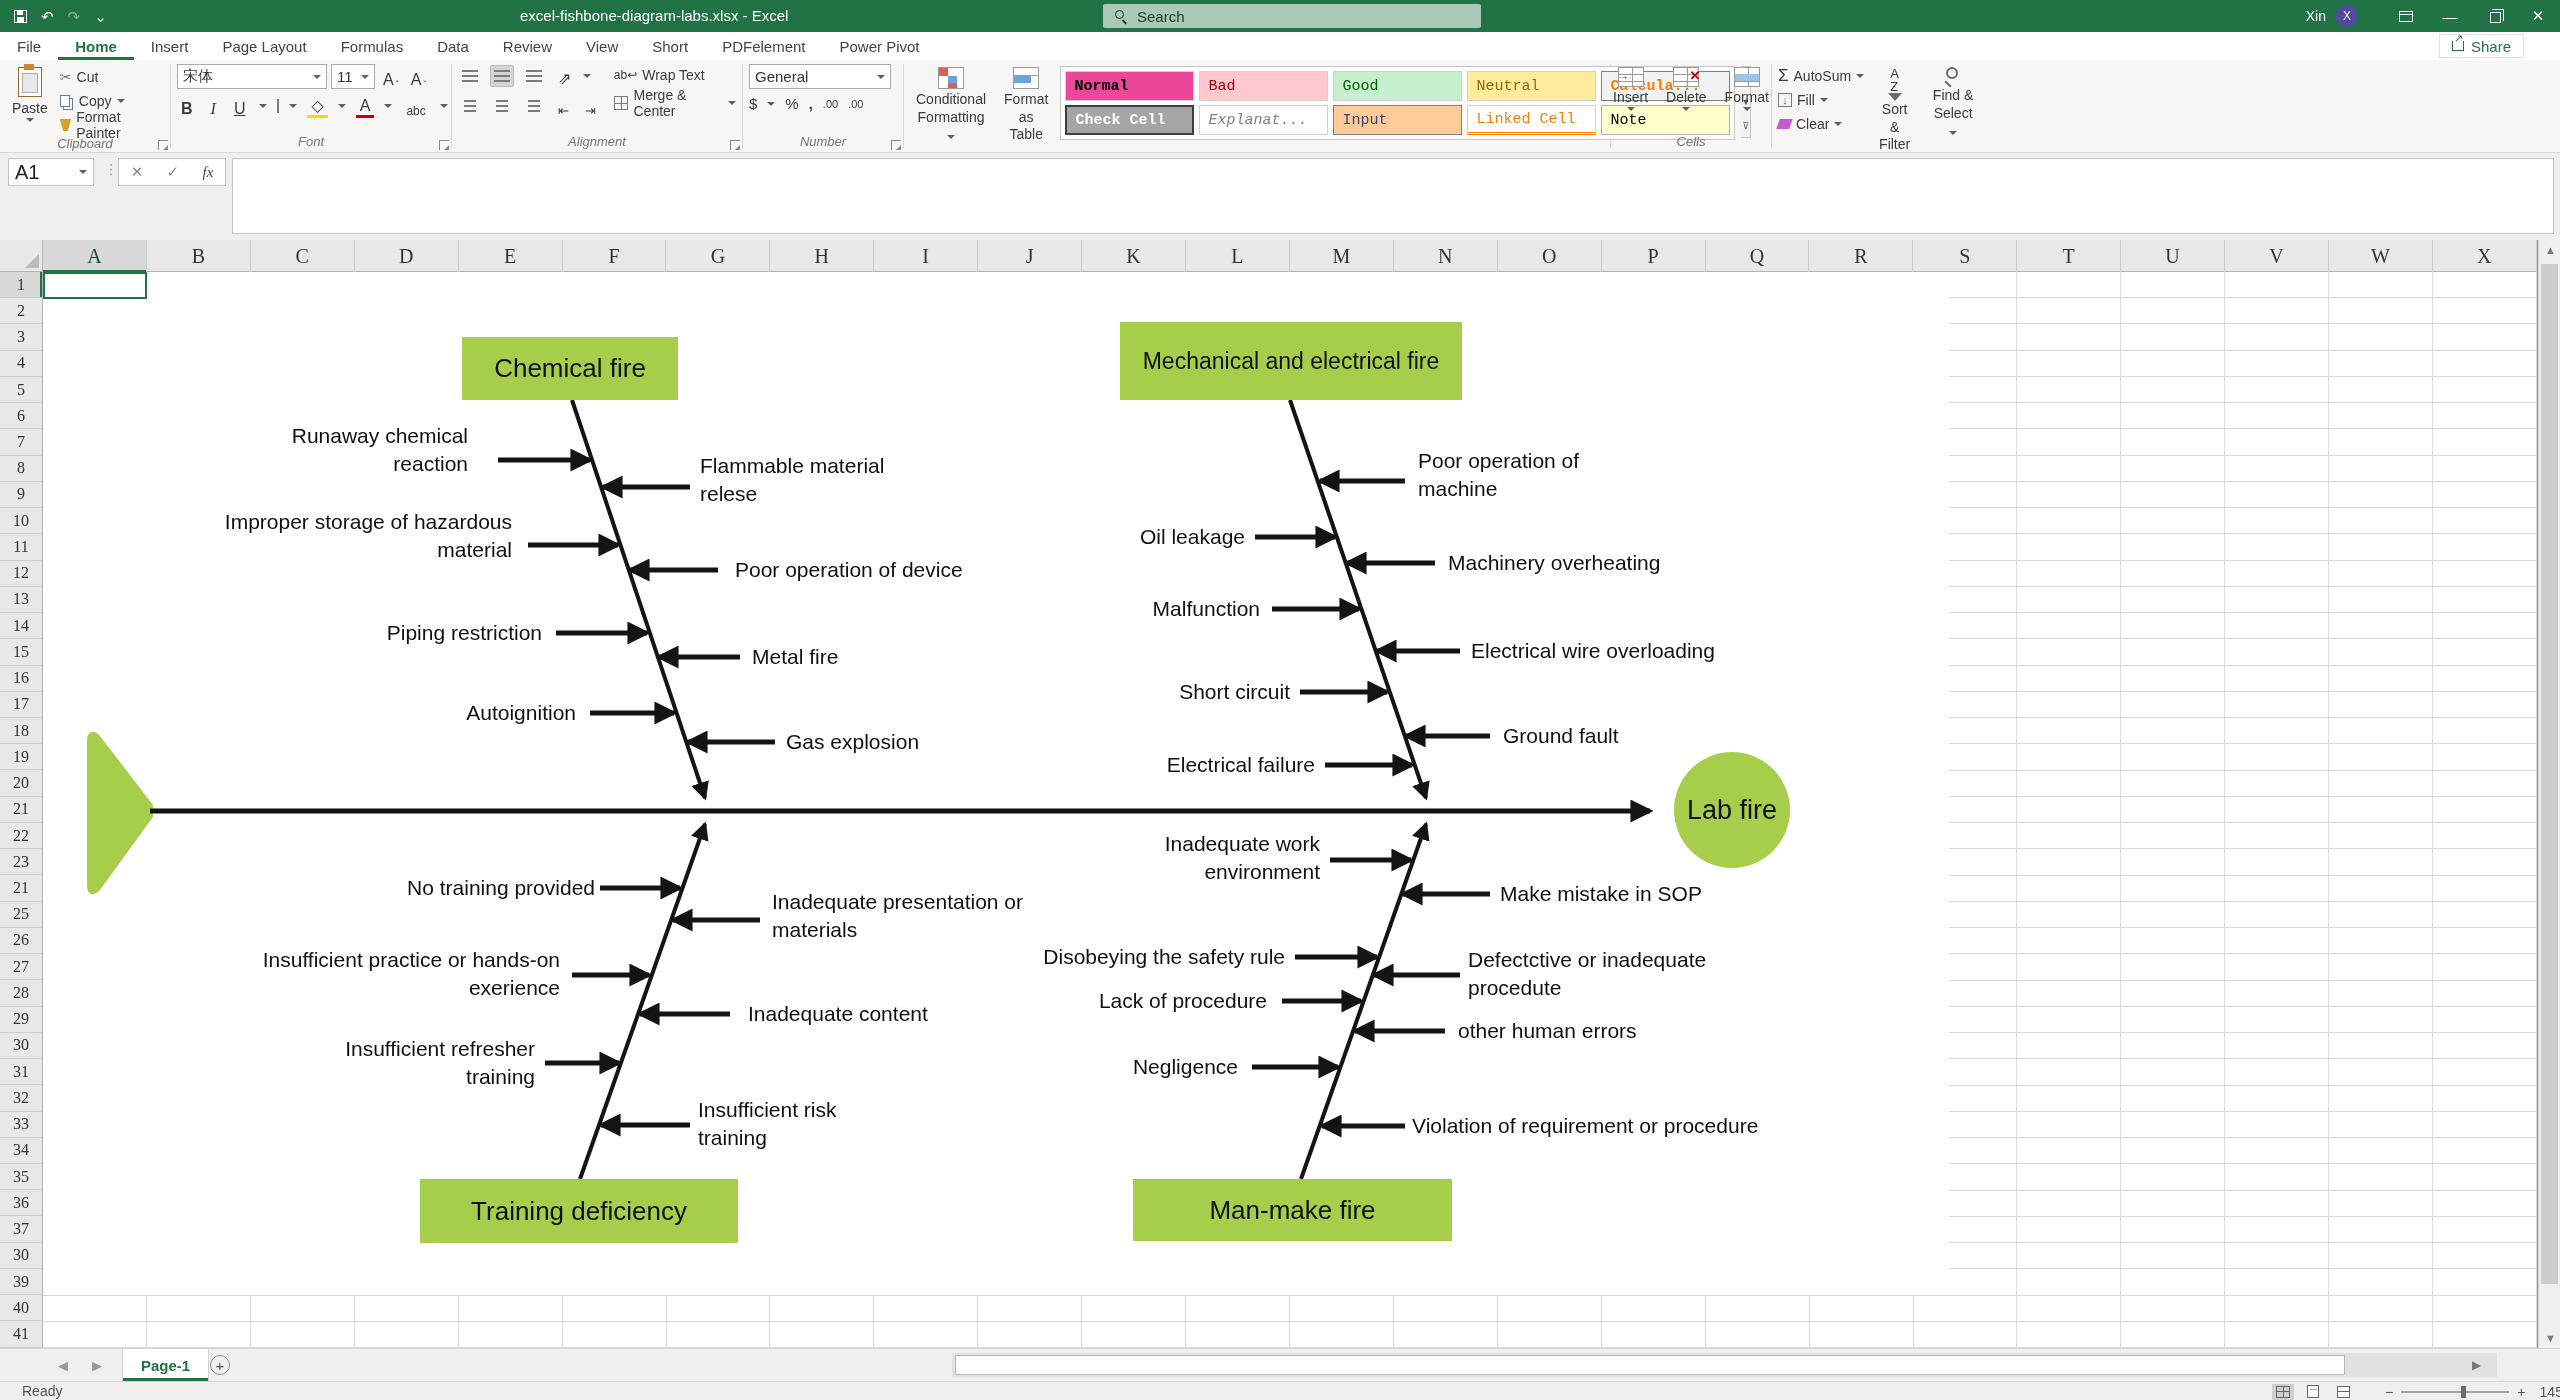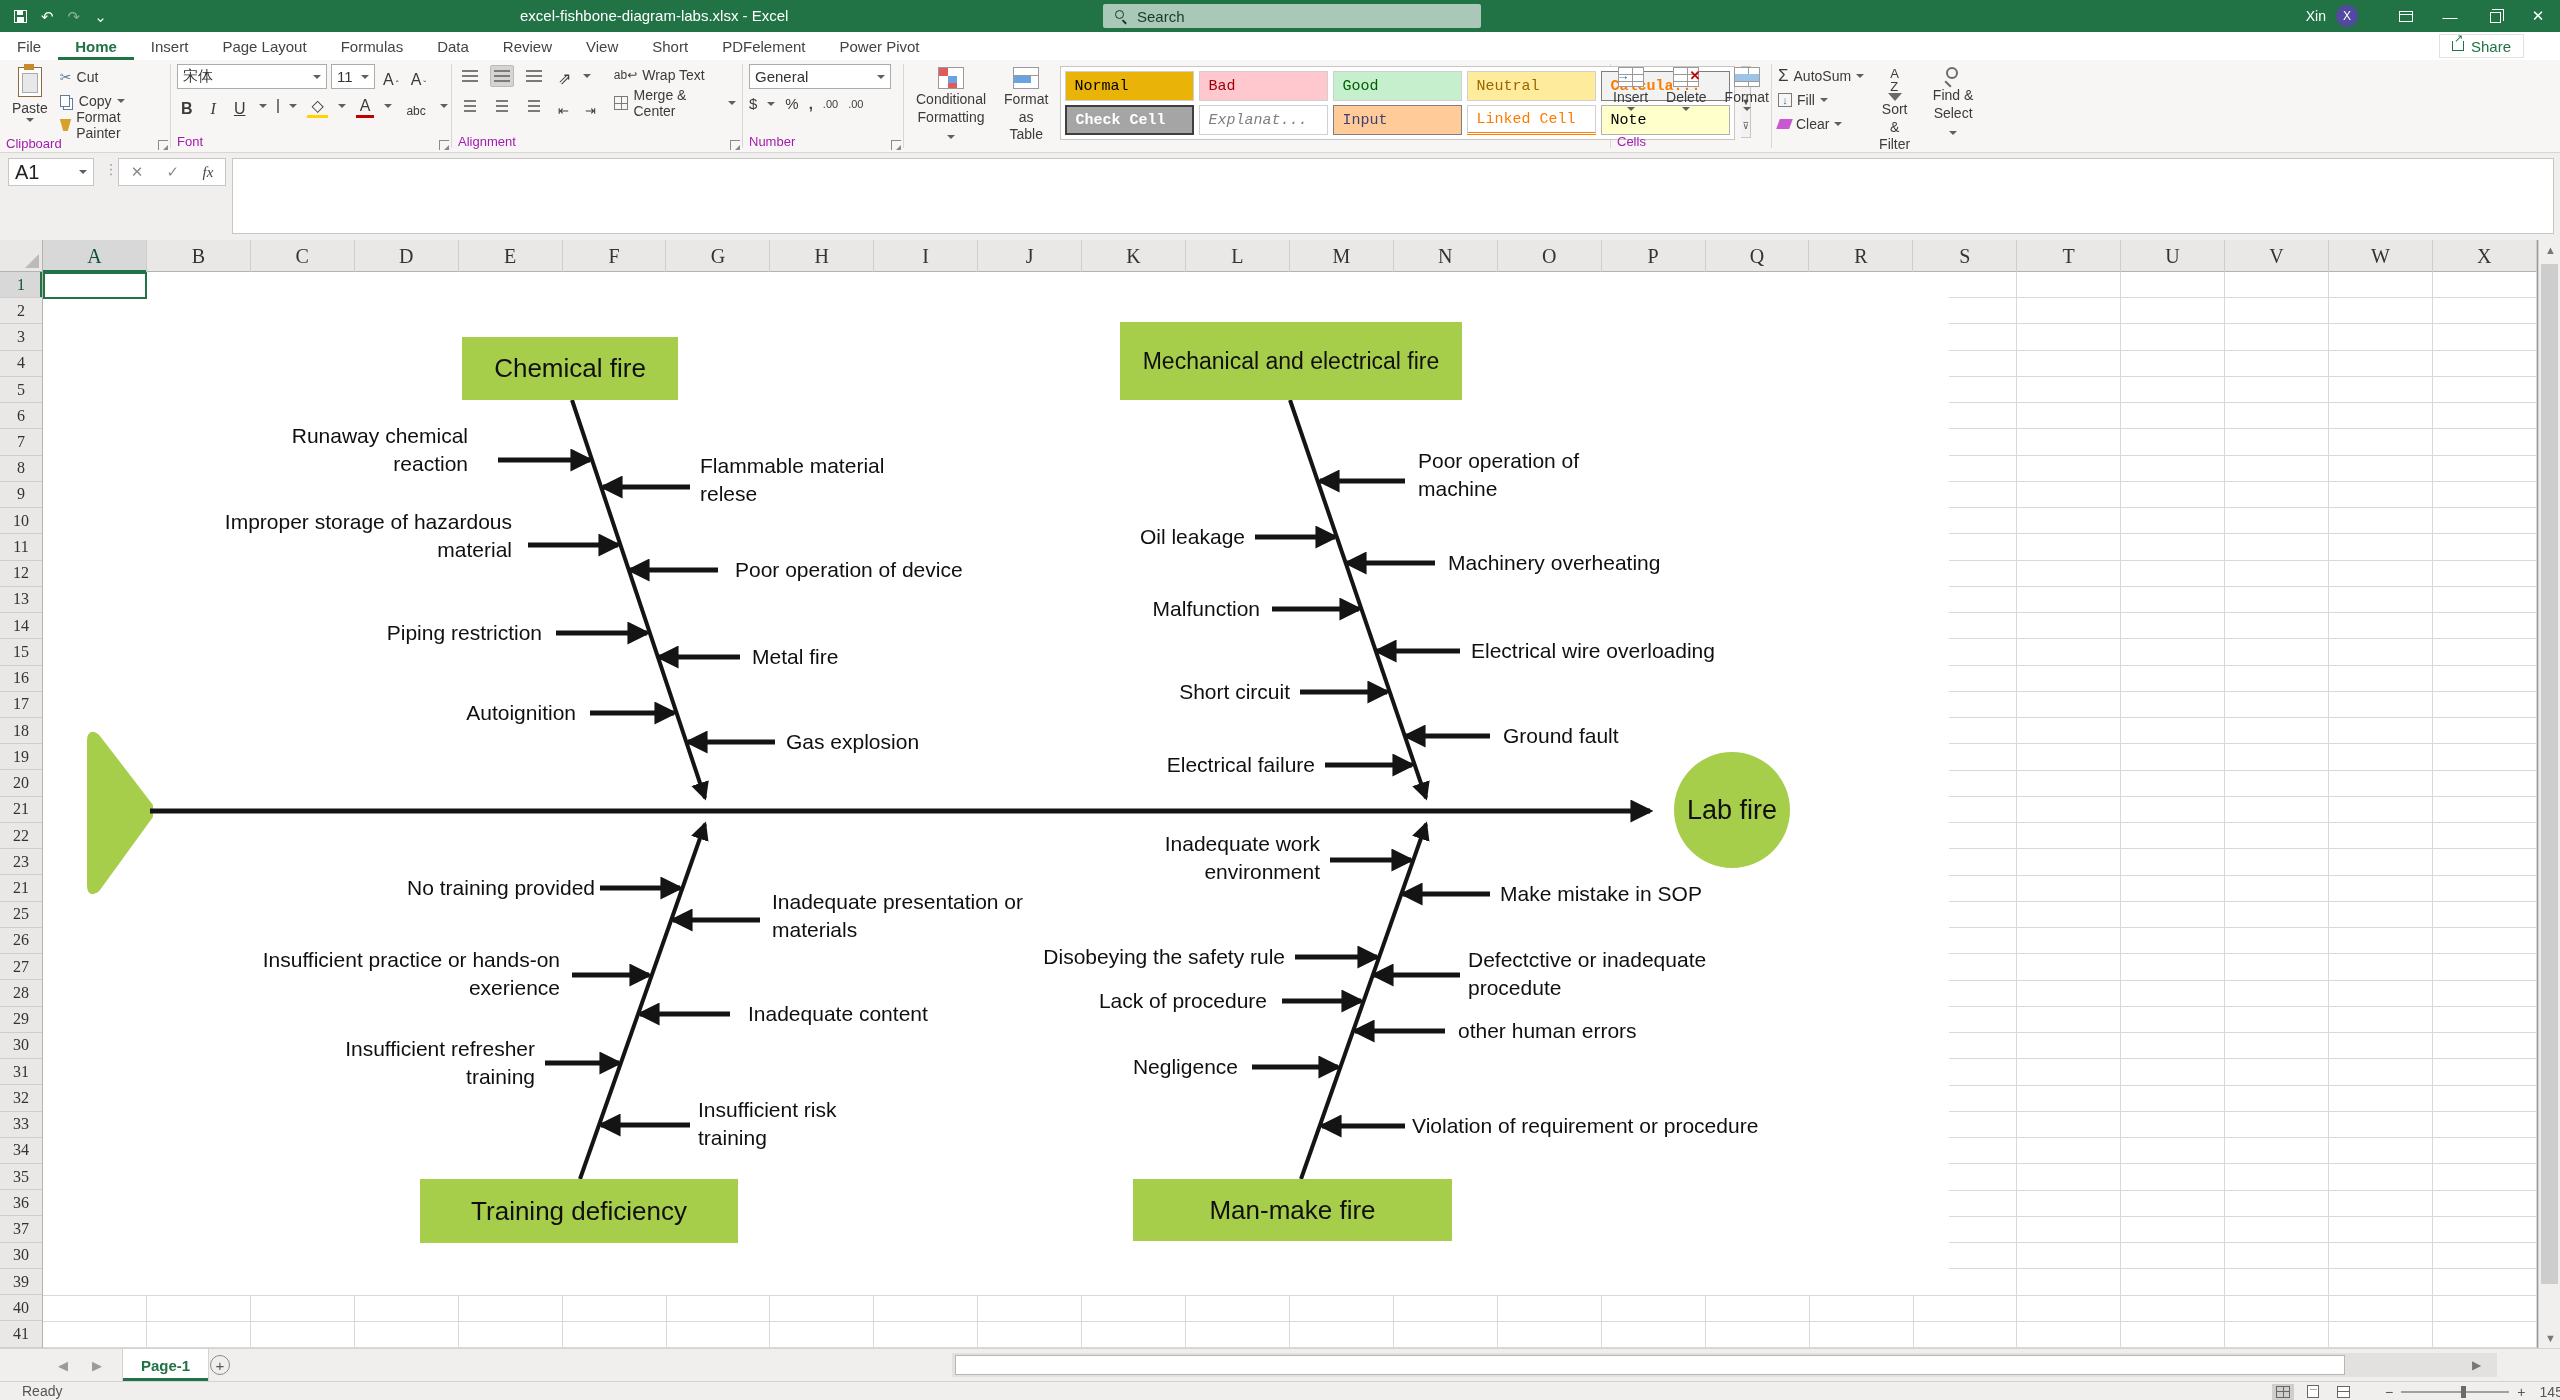--- a/index.html
+++ b/index.html
@@ -34,21 +34,21 @@
   .rtab { padding:0 17px; font-size:15px; color:#444; display:flex; align-items:center; }
   .rtab.active { color:#217346; font-weight:bold; box-shadow:inset 0 -3px 0 #217346; }
   #share-btn { position:absolute; right:36px; top:2px; height:24px; display:flex; align-items:center; gap:7px; font-size:15px; color:#217346; border:1px solid #e1e1e1; background:#fff; padding:0 12px; }
   .share-glyph { width:12px; height:10px; border:1.5px solid #217346; border-top:none; position:relative; }
   .share-glyph:before { content:"↗"; position:absolute; left:1px; top:-9px; font-size:11px; color:#217346; }
 
   
   #ribbon { position:absolute; left:0; top:60px; width:2560px; height:93px; background:#f7f6f4; border-bottom:1px solid #d9d7d5; display:flex; }
   .grp { position:relative; display:flex; flex-direction:column; padding:4px 6px 0 6px; }
   .grp-body { flex:1; display:flex; align-items:flex-start; gap:6px; }
-  .grp-label { height:18px; text-align:left; font-size:13px; color:#a21caf; line-height:16px; position:relative; }
+  .grp-label { height:18px; text-align:center; font-size:13px; color:#737373; line-height:16px; position:relative;font-style:italic; }
   .gsep { width:1px; background:#d9d7d5; margin:4px 0; }
   .dlg { position:absolute; right:2px; bottom:2px; width:10px; height:10px; border-left:1px solid #8a8a8a; border-top:1px solid #8a8a8a; }
   .dlg:after { content:""; position:absolute; right:0; bottom:0; border-left:5px solid transparent; border-bottom:5px solid #8a8a8a; }
   .bigbtn { display:flex; flex-direction:column; align-items:center; justify-content:flex-start; font-size:14px; color:#3b3b3b; text-align:center; padding:3px 6px; line-height:1.25; }
   .smallrow { display:flex; align-items:center; gap:5px; font-size:14px; color:#3b3b3b; height:22px; }
   .chv { width:0; height:0; border-left:4px solid transparent; border-right:4px solid transparent; border-top:4px solid #5f5f5f; display:inline-block; }
   .clip-icon { width:24px; height:30px; border:1.5px solid #8a6d3b; background:#fff; position:relative; margin-bottom:3px; }
   .clip-icon:before { content:""; position:absolute; left:5px; top:-4px; width:10px; height:6px; background:#c8882e; }
   .clip-icon:after { content:""; position:absolute; left:3px; top:5px; width:14px; height:18px; background:#e8e8e8; border:1px solid #aaa; }
   .scissors { color:#5f7d9c; font-size:14px; }
@@ -69,21 +69,21 @@
       linear-gradient(#7a7a7a,#7a7a7a) 0 50%/100% 1px no-repeat; }
   .cf-glyph { width:26px; height:22px; border:1px solid #9a9a9a; background:
       linear-gradient(#e05c5c,#e05c5c) 0 0/9px 8px no-repeat,
       linear-gradient(#6aa3e0,#6aa3e0) 9px 8px/9px 7px no-repeat,
       linear-gradient(#e05c5c,#e05c5c) 9px 15px/9px 7px no-repeat, #fff; margin-bottom:2px; }
   .fat-glyph { width:26px; height:22px; border:1px solid #9a9a9a; background:
       linear-gradient(#6aa3e0,#6aa3e0) 0 8px/17px 7px no-repeat,
       linear-gradient(#9a9a9a,#9a9a9a) 0 7px/100% 1px no-repeat, #fff; margin-bottom:2px; }
   #stylegallery { background:#fff; border:1px solid #c8c6c4; display:grid; grid-template-columns:repeat(5,129px); grid-auto-rows:30px; gap:4px 5px; padding:4px; margin-top:2px; }
   .stcell { font-family:"Liberation Mono","DejaVu Sans Mono",monospace; font-size:15px; display:flex; align-items:center; padding:0 8px; border:1px solid #d0d0d0; white-space:nowrap; overflow:hidden; }
-  .st-normal { background:#eab308; color:#000; }
+  .st-normal { background:#ec4899; color:#000;font-weight:bold; }
   .st-bad { background:#ffc7ce; color:#9c0006; }
   .st-good { background:#c6efce; color:#006100; }
   .st-neutral { background:#ffeb9c; color:#9c6500; }
   .st-calc { background:#f2f2f2; color:#fa7d00; font-weight:bold; border:1px solid #7f7f7f; }
   .st-check { background:#a5a5a5; color:#fff; font-weight:bold; border:2px solid #3f3f3f; }
   .st-expl { background:#fff; color:#7f7f7f; font-style:italic; }
   .st-input { background:#ffcc99; color:#3f3f76; border:1px solid #7f7f7f; }
   .st-linked { background:#fff; color:#fa7d00; border-bottom:3px double #ff8001; }
   .st-note { background:#ffffcc; color:#000; border:1px solid #b2b2b2; }
   .gal-scroll { width:20px; display:flex; flex-direction:column; justify-content:space-between; align-items:center; padding:6px 0; border:1px solid #c8c6c4; border-left:none; background:#f3f2f1; margin-top:2px; height:72px; font-size:9px; color:#555; }

